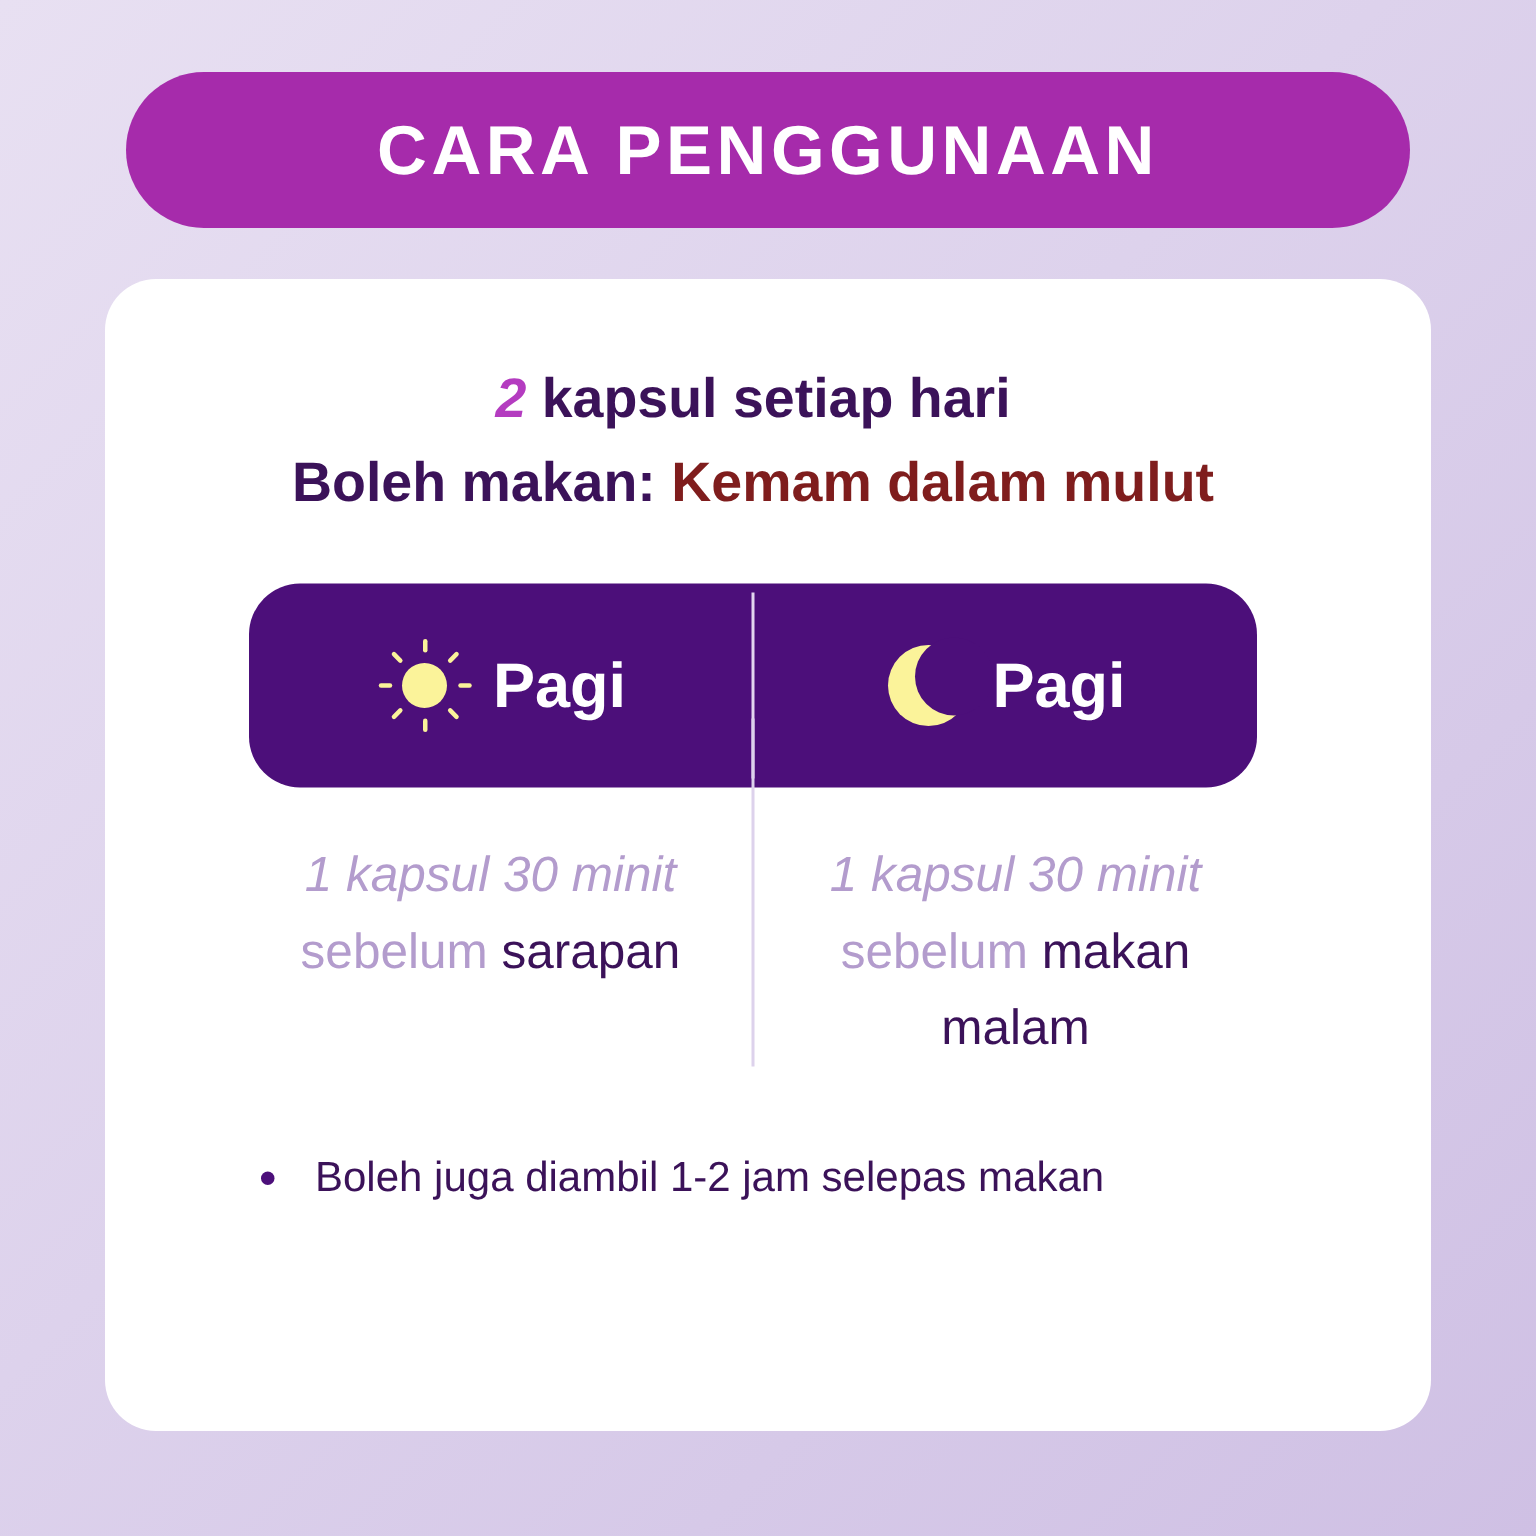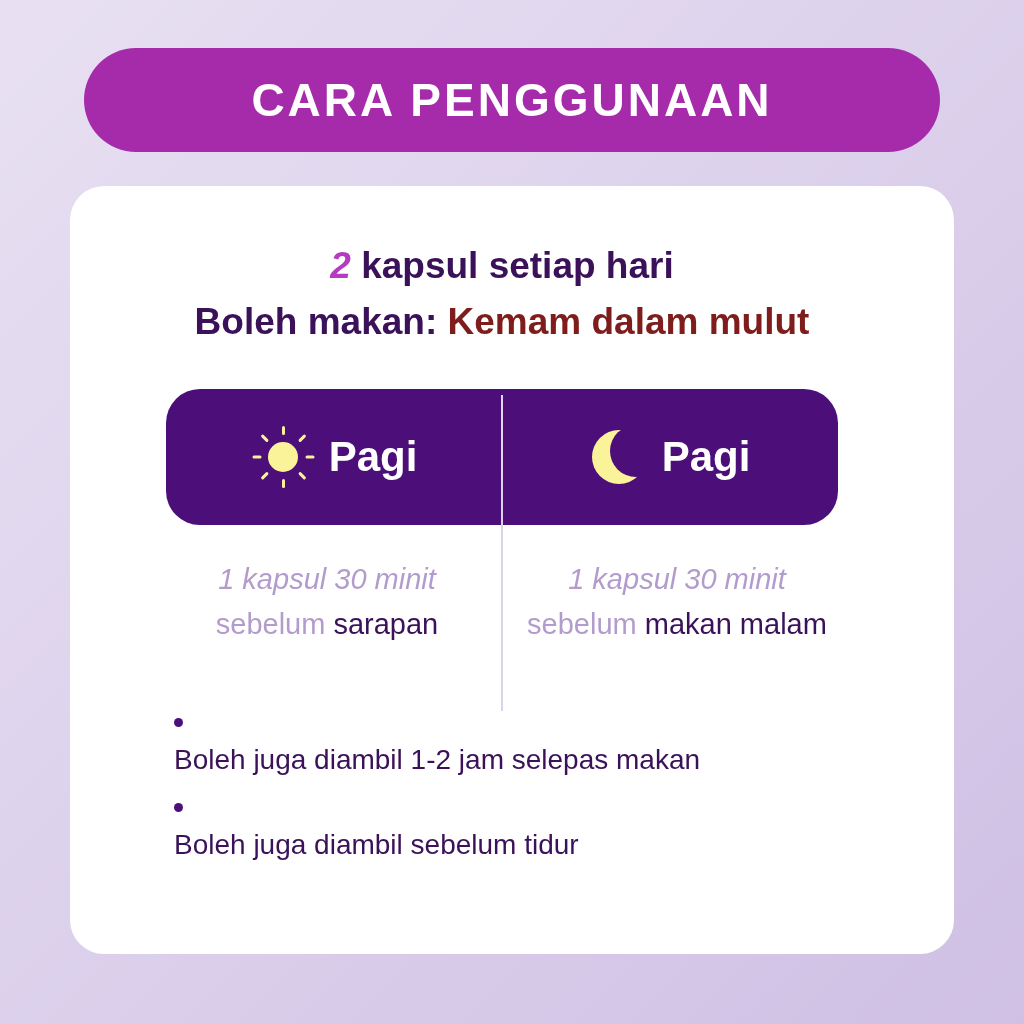--- a/index.html
+++ b/index.html
@@ -173,21 +173,21 @@
     width: 700px;
     display: flex;
   }
   .desc-col {
     flex: 1 1 50%;
     text-align: center;
     padding: 0 18px;
     box-sizing: border-box;
   }
   .desc-text {
-    font-size: 29px;
+    font-size: 33px;
     line-height: 1.55;
     color: #3b1259;
   }
   .desc-text .muted {
     color: #b39ccd;
   }
   .desc-text .em {
     font-style: italic;
     color: #b39ccd;
   }
@@ -201,23 +201,22 @@
     transform: translateX(-50%);
   }
 
   
   .bullets {
     margin: 56px 0 0 64px;
   }
   .bullet-item {
     display: flex;
     align-items: flex-start;
-    gap: 14px;
+    gap: 27px;
     margin-bottom: 10px;
-    flex-direction: column;
   }
   .bullet-dot {
     flex: 0 0 auto;
     width: 9px;
     height: 9px;
     border-radius: 50%;
     background: #4c0f7a;
     margin-top: 15px;
   }
   .bullet-text {
@@ -284,20 +283,16 @@
           <span class="muted">sebelum </span><span>makan malam</span>
         </div>
       </div>
     </div>
 
     <div class="bullets">
       <div class="bullet-item">
         <span class="bullet-dot"></span>
         <span class="bullet-text">Boleh juga diambil 1-2 jam selepas makan</span>
       </div>
-      <div class="bullet-item">
-        <span class="bullet-dot"></span>
-        <span class="bullet-text">Boleh juga diambil sebelum tidur</span>
-      </div>
     </div>
 
   </div>
 </div>
 
 </body></html>

